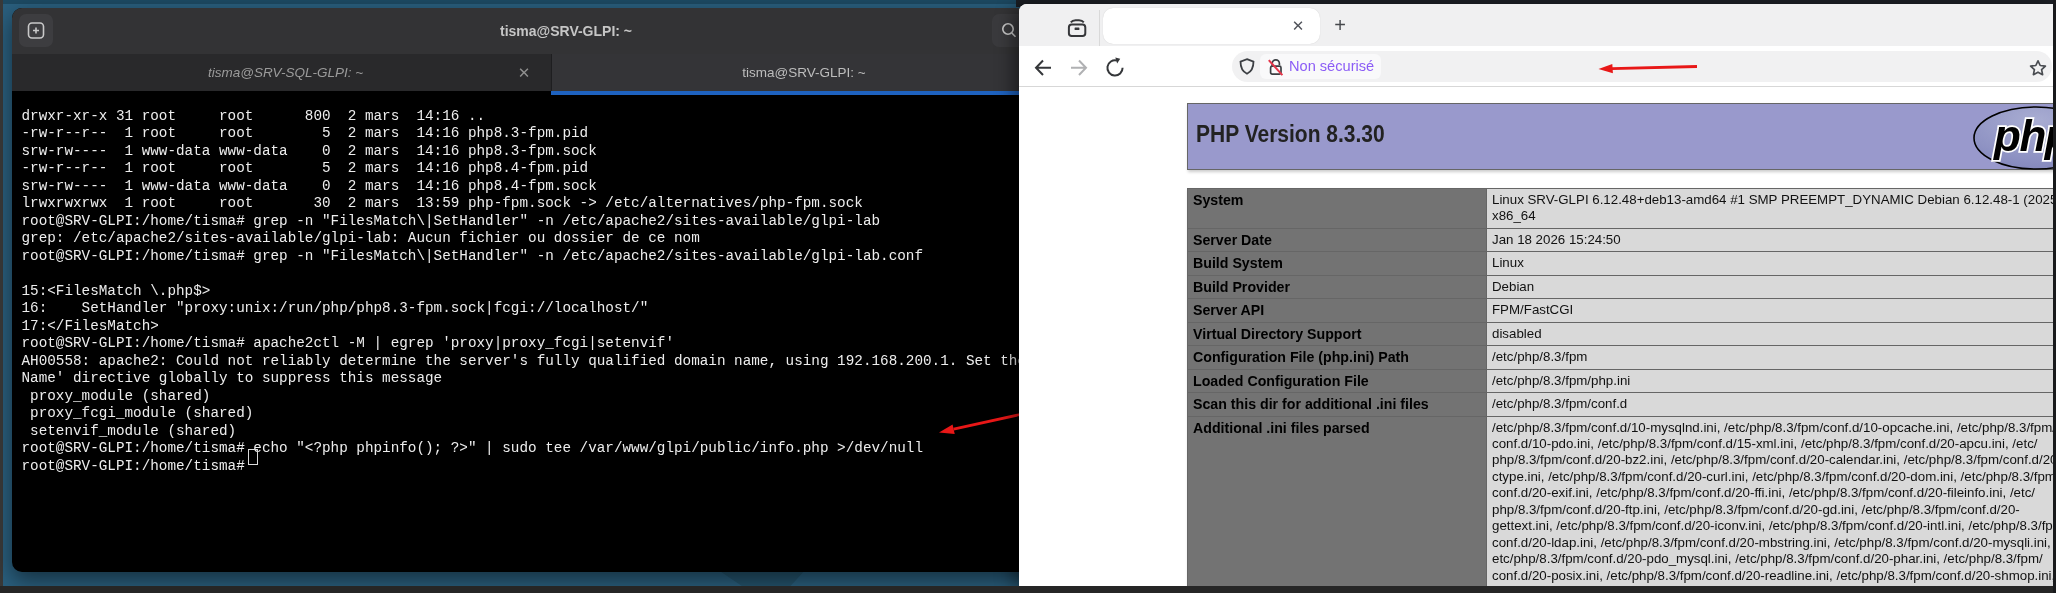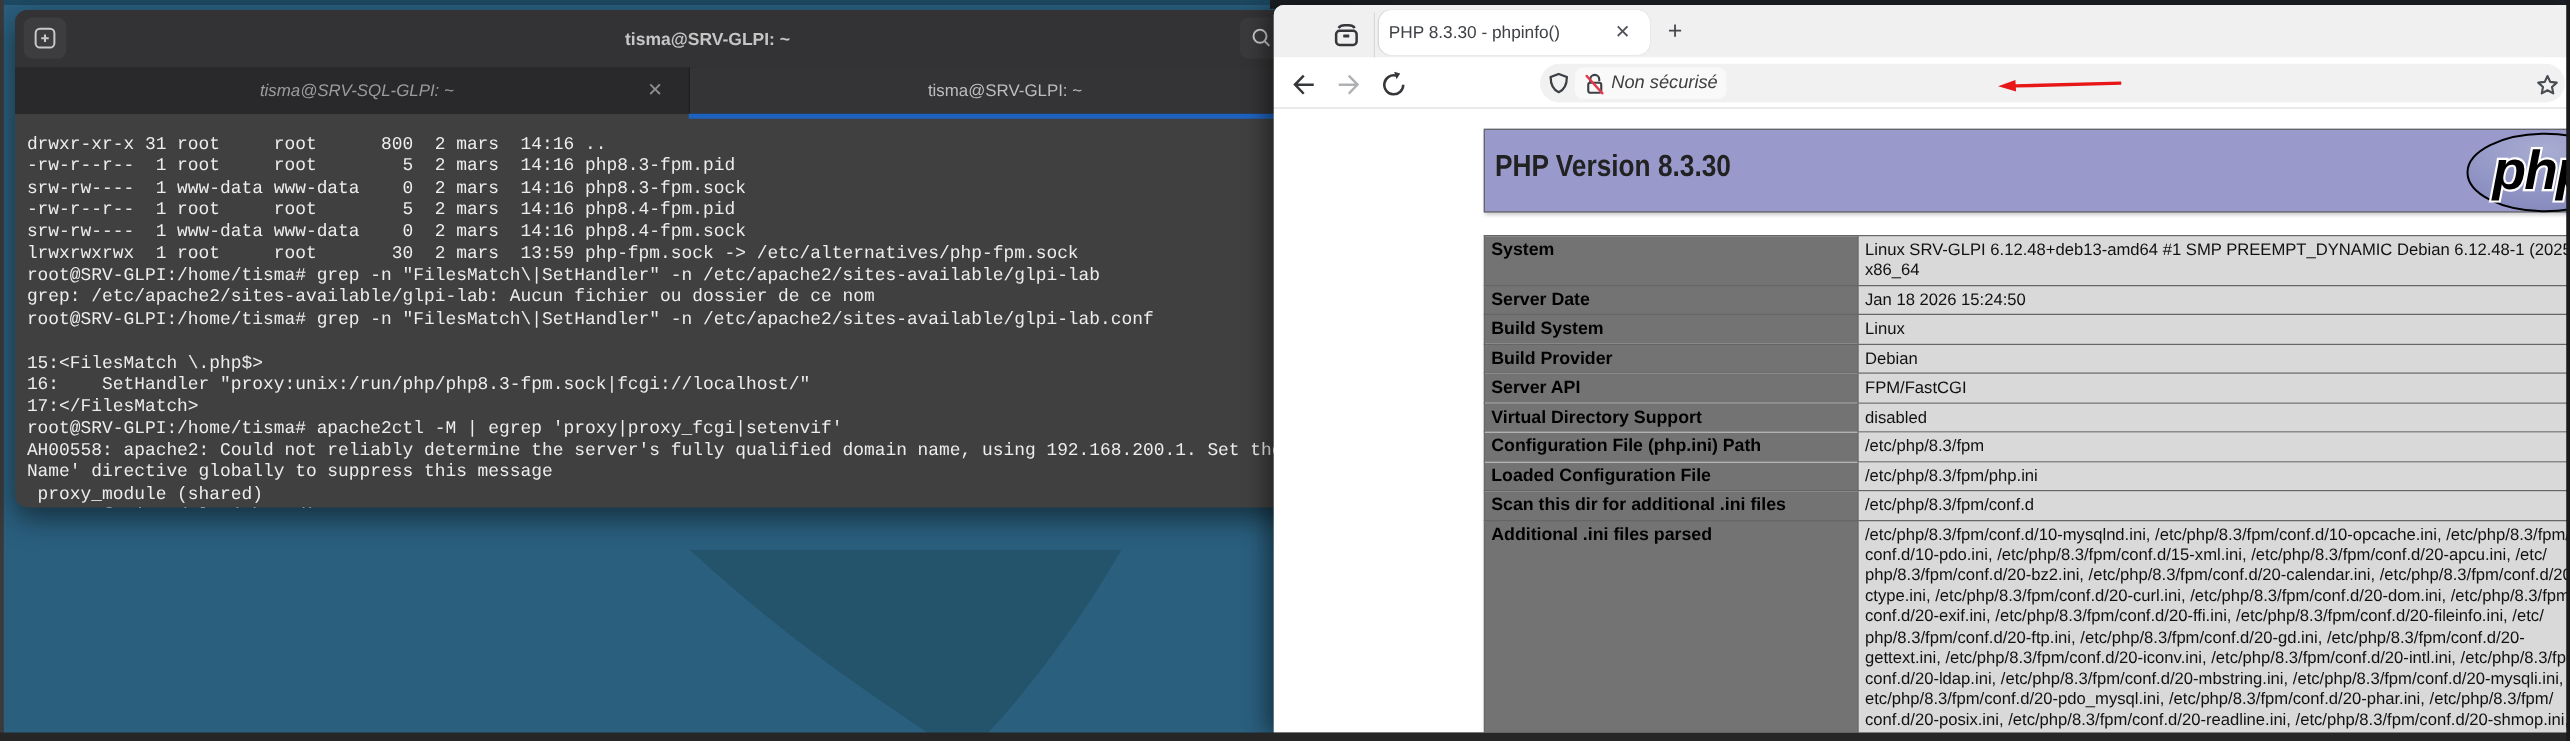--- a/index.html
+++ b/index.html
@@ -6,21 +6,21 @@
 body{width:2056px;height:593px;overflow:hidden;position:relative;background:#2a5f7e;font-family:"Liberation Sans",sans-serif;}
 #stage{position:absolute;left:0;top:0;width:2056px;height:593px;overflow:hidden;}
 .abs{position:absolute;}
 
 
 #wallsvg{position:absolute;left:0;top:0;}
 #topstrip-left{left:0;top:0;width:1019px;height:4px;background:#1d4a63;}
 #leftedge{left:0;top:0;width:3px;height:593px;background:#3a3a3a;}
 
 
-#term{left:12px;top:8px;width:1078px;height:398px;border-radius:10px;overflow:hidden;background:#404040;box-shadow:0 8px 22px rgba(0,0,0,0.5);}
+#term{left:12px;top:8px;width:1078px;height:564px;border-radius:10px;overflow:hidden;background:#000000;box-shadow:0 8px 22px rgba(0,0,0,0.5);}
 #term-header{left:0;top:0;width:100%;height:46px;background:#333335;}
 #newtab-btn{left:7px;top:6px;width:34px;height:33px;border-radius:7px;background:#3d3d40;}
 #term-title{left:0;top:0;width:1108px;text-align:center;line-height:46px;color:#c6c6c6;font-weight:bold;font-size:14px;}
 #tabbar{left:0;top:46px;width:100%;height:37px;background:#262628;}
 #tab1{left:0;top:46px;width:539px;height:37px;background:#29292b;}
 #tab1-title{left:4px;top:46px;width:539px;text-align:center;line-height:37px;color:#9b9b9b;font-size:13.5px;font-style:italic;}
 #tab1-close{left:502px;top:55px;width:20px;height:20px;color:#8f8f8f;font-size:15px;line-height:20px;text-align:center;}
 #tab2{left:539px;top:46px;width:539px;height:37px;background:#343437;}
 #tab2-title{left:539px;top:46px;width:506px;text-align:center;line-height:37px;color:#bdbdbd;font-size:13.5px;}
 #tab2-line{left:539px;top:83px;width:539px;height:4px;background:#1e62bf;}
@@ -33,21 +33,21 @@
 #tabstrip{left:0;top:0;width:100%;height:42px;background:#f0f0f1;}
 #tsdivider{left:80px;top:6px;width:1px;height:42px;background:#d9d9d9;}
 #btab{left:84px;top:4px;width:217px;height:36px;background:#ffffff;border-radius:10px;box-shadow:0 0 1px rgba(0,0,0,0.18);}
 #btab-title{left:92px;top:4px;width:175px;line-height:36px;font-size:13.8px;color:#3e4145;}
 #btab-close{left:269px;top:12px;width:20px;height:20px;color:#50535a;font-size:15px;line-height:20px;text-align:center;}
 #bplus{left:308px;top:9px;width:26px;height:26px;color:#46484c;font-size:20px;line-height:25px;text-align:center;font-weight:400;}
 #toolbar{left:0;top:42px;width:100%;height:40px;background:#ffffff;}
 #tooldiv{left:0;top:82px;width:100%;height:1px;background:#d7d7d7;}
 #omnibox{left:213px;top:46.5px;width:820px;height:31px;border-radius:16px;background:#f1f1f2;}
 #chip{left:241px;top:49.5px;width:121px;height:25px;border-radius:6px;background:#f9f9fa;}
-#chiptext{left:270px;top:49.5px;line-height:25px;font-size:14.6px;color:#404040;font-style:italic;}
+#chiptext{left:270px;top:49.5px;line-height:25px;font-size:14.6px;color:#8b5cf6;}
 #urltext{left:373px;top:46.5px;line-height:31px;font-size:14px;color:#85878c;}
 #urltext b{color:#252729;font-weight:normal;}
 #content{left:0;top:83px;width:1037px;height:503px;background:#fff;overflow:hidden;}
 
 
 #phphdr{left:168px;top:15.5px;width:934px;height:67px;background:#9999cc;border:1px solid #666;box-shadow:1px 2px 3px #ccc;box-sizing:border-box;}
 #phphdr h1{margin:0;padding:14px 0 0 8px;font-size:21px;color:#222;transform:scaleY(1.16);transform-origin:0 0;}
 #phptable{position:absolute;left:168px;top:101px;width:934px;border-collapse:collapse;table-layout:fixed;box-shadow:1px 2px 3px #ccc;}
 #phptable td{border:1px solid #666;padding:3px 5px;font-size:14.2px;line-height:16.45px;vertical-align:top;overflow:hidden;}
 #phptable td.e{background:#737373;font-weight:bold;color:#000;width:288px;}
@@ -121,21 +121,20 @@
     <div class="abs" id="tabstrip"></div>
     <div class="abs" id="tsdivider"></div>
     <div class="abs" style="left:48px;top:15px;">
       <svg width="20" height="19" viewBox="0 0 20 19">
         <path d="M 3.8 3.4 C 5 1.7 6.5 1.2 8.6 1.2 L 12 1.2 C 14.1 1.2 15.6 1.7 16.8 3.4" fill="none" stroke="#36373a" stroke-width="1.9"></path>
         <rect x="1.9" y="5.6" width="16.4" height="11.4" rx="2.8" fill="none" stroke="#36373a" stroke-width="2"></rect>
         <rect x="7.6" y="8.6" width="4.8" height="2.4" rx="0.5" fill="#36373a"></rect>
       </svg>
     </div>
     <div class="abs" id="btab"></div>
-    <div class="abs" id="btab-title">PHP 8.3.30 - phpinfo()</div>
     <div class="abs" id="btab-close">✕</div>
     <div class="abs" id="bplus">+</div>
     <div class="abs" id="toolbar"></div>
 
     <svg class="abs" style="left:14px;top:54px;" width="20" height="20" viewBox="0 0 20 20">
       <path d="M 10 2.5 L 3 9.7 L 10 17 M 3.4 9.7 H 18" fill="none" stroke="#35373a" stroke-width="2"></path>
     </svg>
     <svg class="abs" style="left:50px;top:54px;" width="20" height="20" viewBox="0 0 20 20">
       <path d="M 10 2.5 L 17 9.7 L 10 17 M 16.6 9.7 H 2" fill="none" stroke="#b0b1b3" stroke-width="2"></path>
     </svg>

